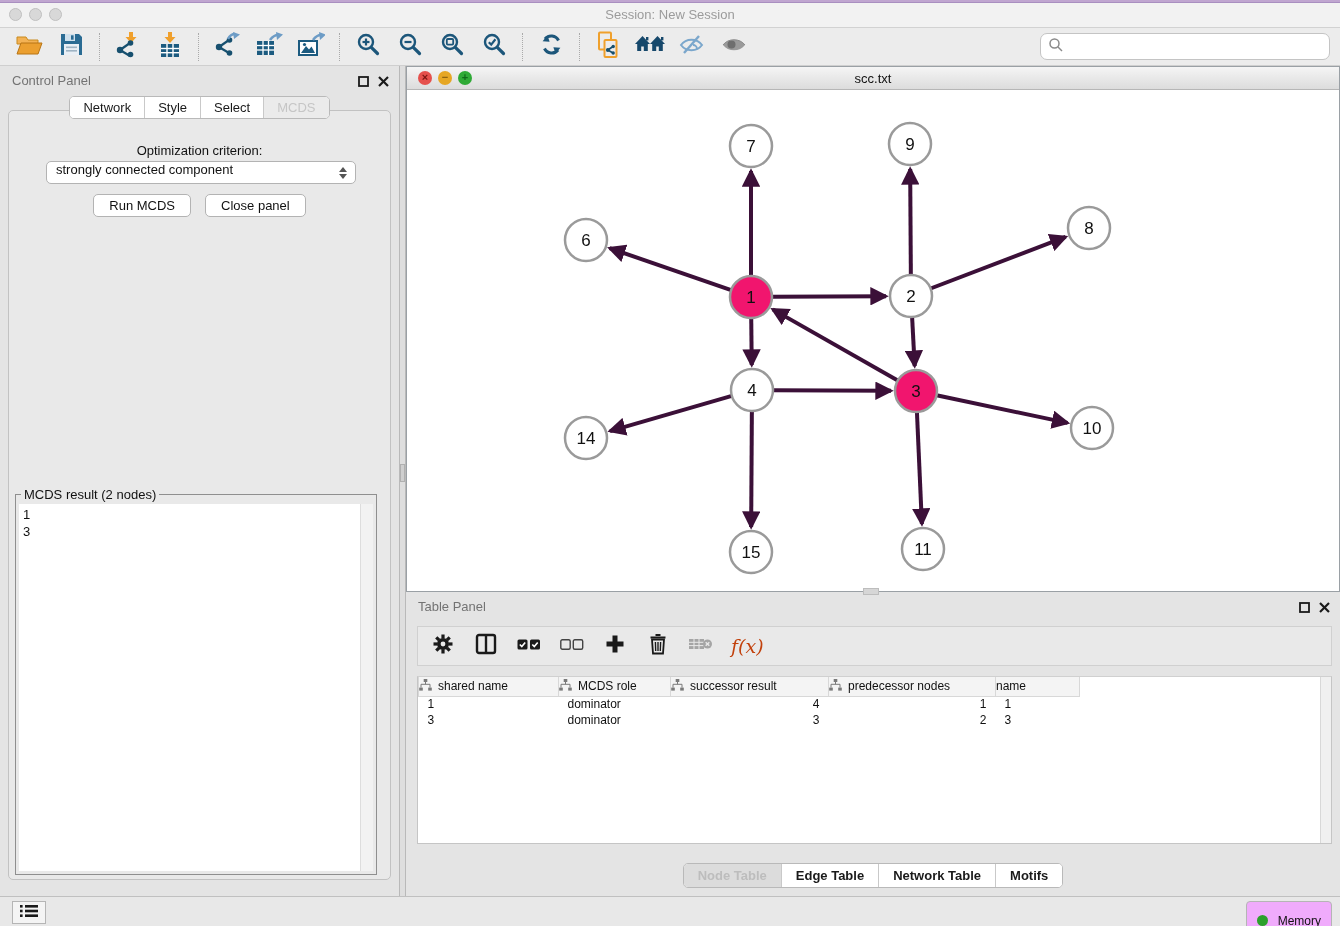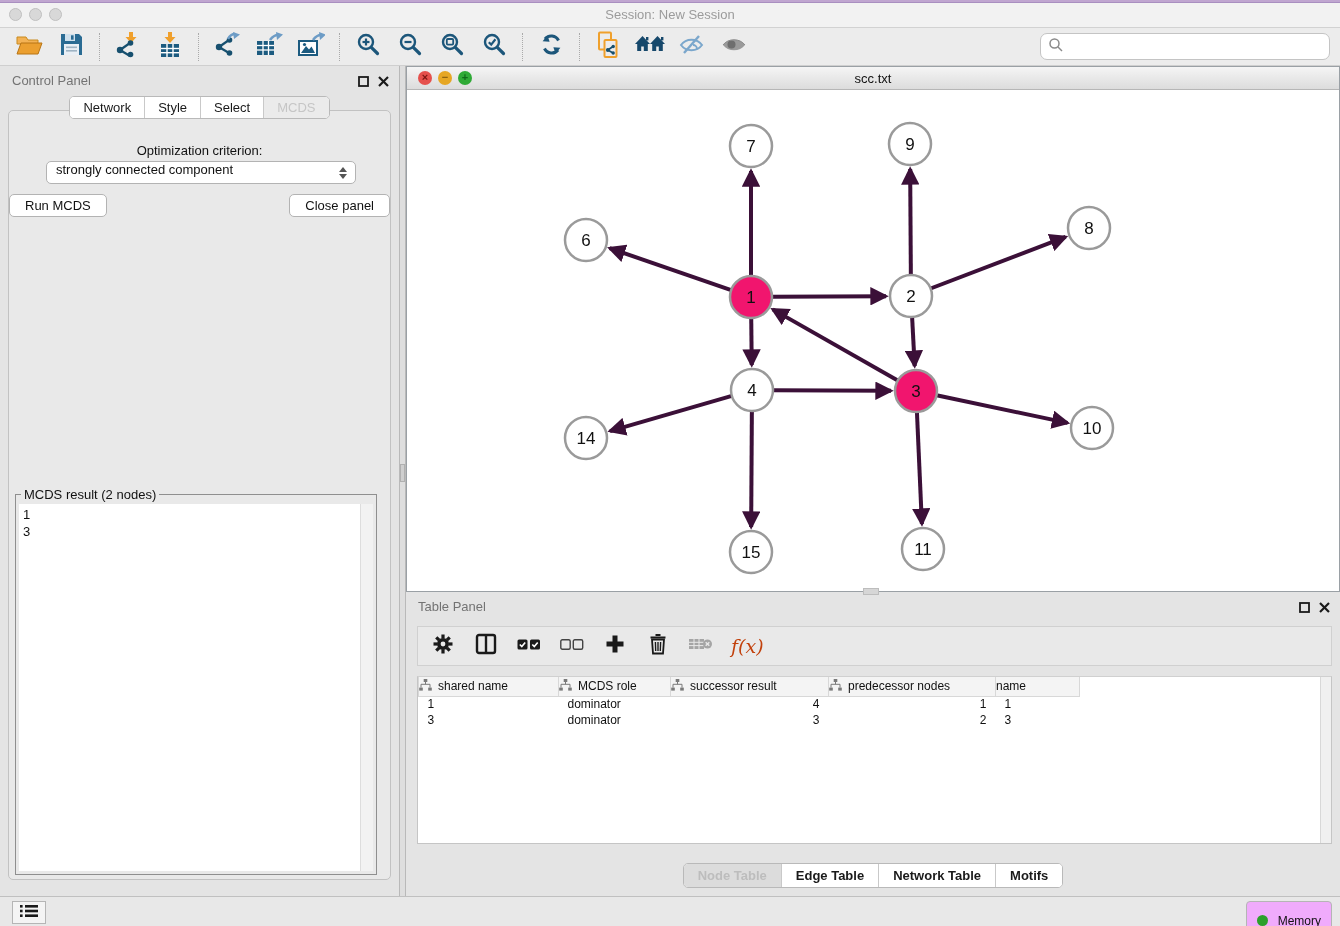--- a/index.html
+++ b/index.html
@@ -28,21 +28,21 @@
   .tab { padding:3px 13px; font-size:13px; color:#1a1a1a; background:#fff; border-left:1px solid #c9c9c9; cursor:default; }
   .tab:first-child { border-left:none; }
   .tab.active { background:#ebebeb; color:#c6c6c6; }
   .cp-body { position:absolute; left:8px; right:8px; top:44px; bottom:16px; background:#e9e9e9; border:1px solid #c2c2c2; border-radius:5px; }
   .opt-label { position:absolute; left:0; top:32px; width:100%; text-align:center; font-size:13px; color:#111; }
   .criterion-select { position:absolute; left:37px; top:50px; width:310px; height:23px; background:#fff; border:1px solid #b3b3b3; border-radius:5px; font-size:13px; color:#111; display:flex; padding-left:9px; }
   .select-stepper { position:absolute; right:7px; top:3px; width:11px; height:16px; display:flex; flex-direction:column; align-items:center; justify-content:center; gap:2px; }
   .select-stepper i { width:0; height:0; border-left:4px solid transparent; border-right:4px solid transparent; display:block; }
   .select-stepper .up { border-bottom:5px solid #555; }
   .select-stepper .down { border-top:5px solid #555; }
-  .cp-buttons { position:absolute; left:0; top:83px; width:100%; display:flex; justify-content:space-between; gap:14px; }
+  .cp-buttons { position:absolute; left:0; top:83px; width:100%; display:flex; justify-content:center; gap:14px; }
   .btn { background:#fff; border:1px solid #b3b3b3; border-radius:5px; font-size:13px; color:#111; padding:3px 15px; height:23px; font-family:"Liberation Sans",sans-serif; }
   .result-box { position:absolute; left:6px; right:13px; top:383px; bottom:4px; border:1px solid #8f8f8f; }
   .result-legend { position:absolute; left:5px; top:-8px; background:#e9e9e9; padding:0 3px; font-size:13px; color:#111; }
   .result-inner { position:absolute; left:3px; right:3px; top:9px; bottom:3px; background:#fff; }
   .result-lines { position:absolute; left:4px; top:2px; font-size:13px; color:#111; line-height:17px; white-space:pre; }
   .result-scroll { position:absolute; right:0; top:0; bottom:0; width:13px; background:#f2f2f2; border-left:1px solid #ddd; }
 
   
   .v-splitter { position:absolute; left:399px; top:66px; width:7px; bottom:30px; background:#dedede; border-left:1px solid #b9b9b9; border-right:1px solid #b9b9b9; }
   .v-grip { position:absolute; left:0px; top:398px; width:5px; height:18px; background:#cfcfcf; border:1px solid #b0b0b0; }

